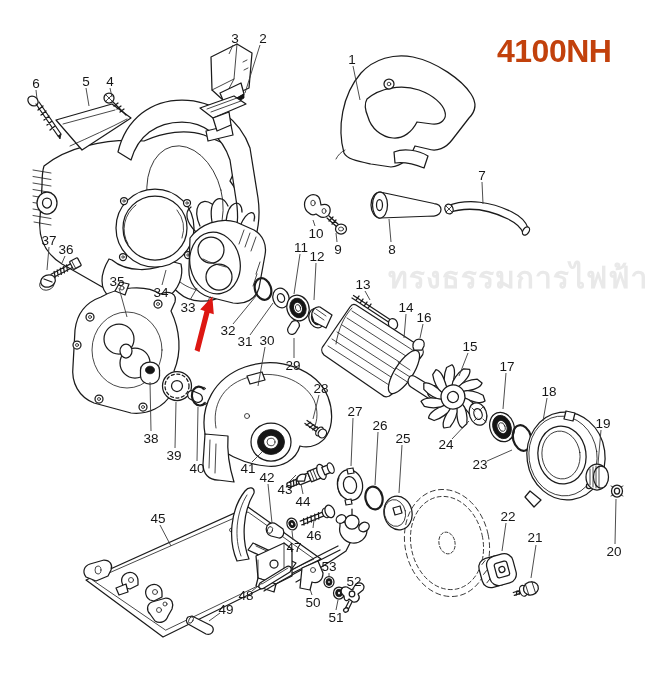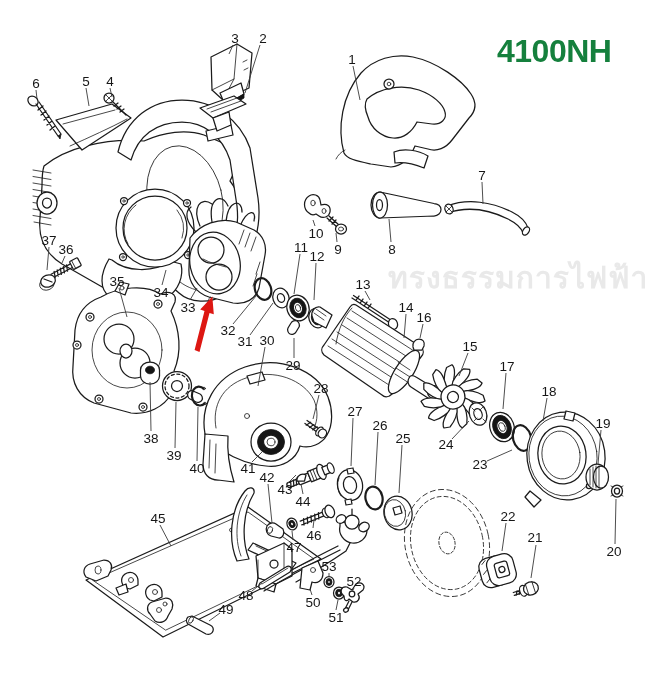--- a/index.html
+++ b/index.html
@@ -1,21 +1,21 @@
 <!DOCTYPE html>
 <html><head>
 <meta charset="utf-8">
 <style>
   html,body{margin:0;padding:0;background:#fff;}
   .stage{position:relative;width:650px;height:674px;background:#fff;overflow:hidden;
          font-family:"Liberation Sans",sans-serif;}
   .watermark{position:absolute;left:388px;top:254px;font-size:30px;font-weight:600;
              color:#e9e9e9;white-space:nowrap;z-index:0;letter-spacing:1px;}
   .model-title{position:absolute;left:497px;top:33px;width:140px;font-size:32px;font-weight:800;
-               color:#15803d;letter-spacing:-0.5px;z-index:2;}
+               color:#c2410c;letter-spacing:-0.5px;z-index:2;}
   svg.diagram{position:absolute;left:0;top:0;z-index:1;}
   .ln{fill:none;stroke:#1b1b1b;stroke-width:1.25;stroke-linecap:round;stroke-linejoin:round;}
   .fw{fill:#ffffff;stroke:#1b1b1b;stroke-width:1.25;stroke-linejoin:round;}
   .fd{fill:#151515;stroke:#151515;stroke-width:0.8;}
   .thin{stroke-width:0.8;}
   .th2{stroke-width:2.2;fill:none;stroke:#1b1b1b;}
   .leader{stroke:#3a3a3a;stroke-width:0.9;fill:none;}
   .part-num{font-size:13.5px;fill:#161616;text-anchor:middle;dominant-baseline:central;
             font-family:"Liberation Sans",sans-serif;}
 </style>

